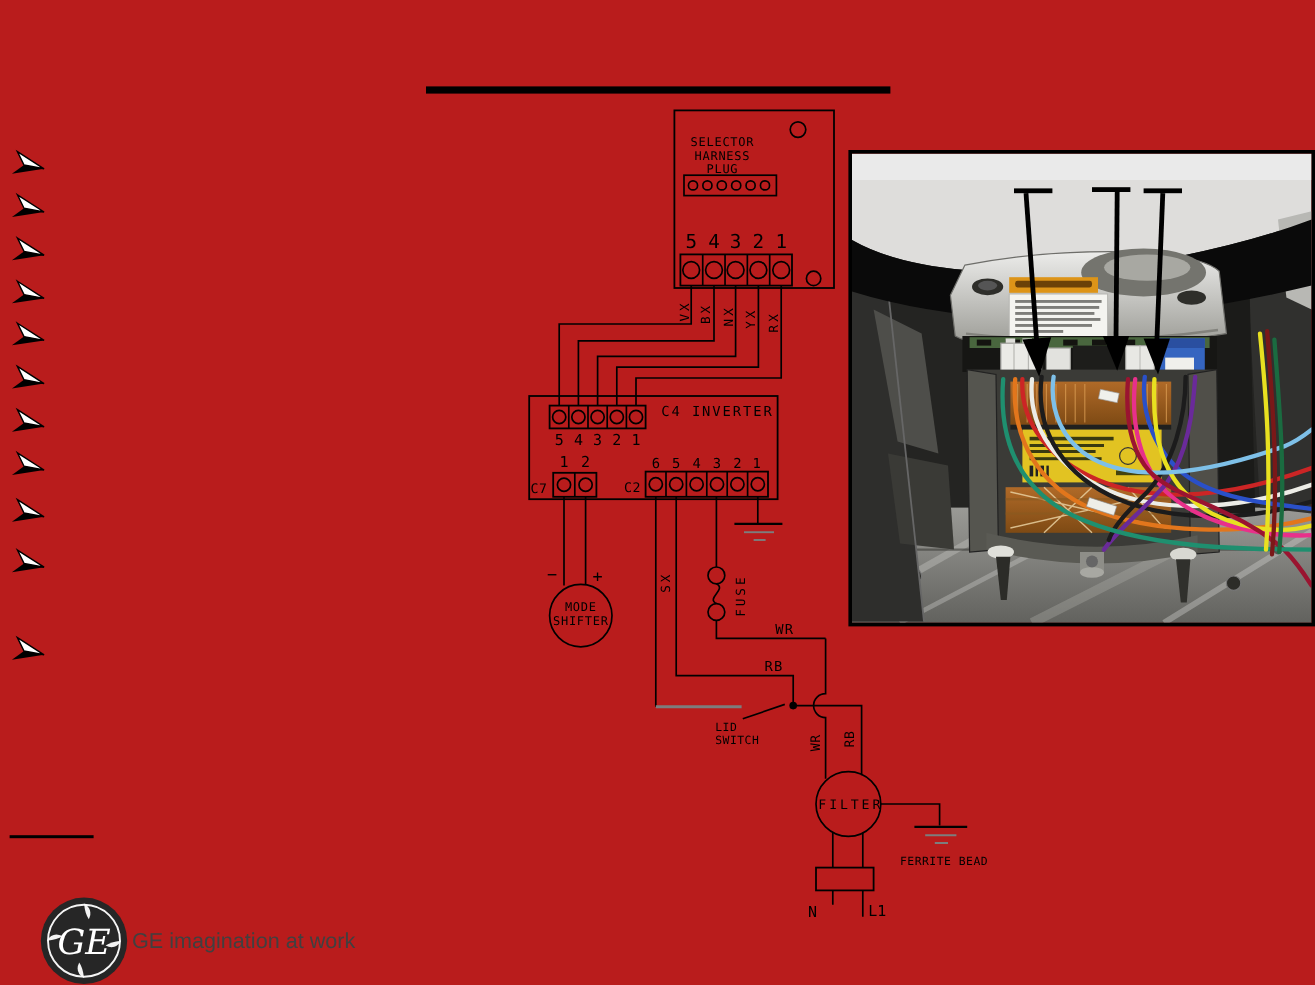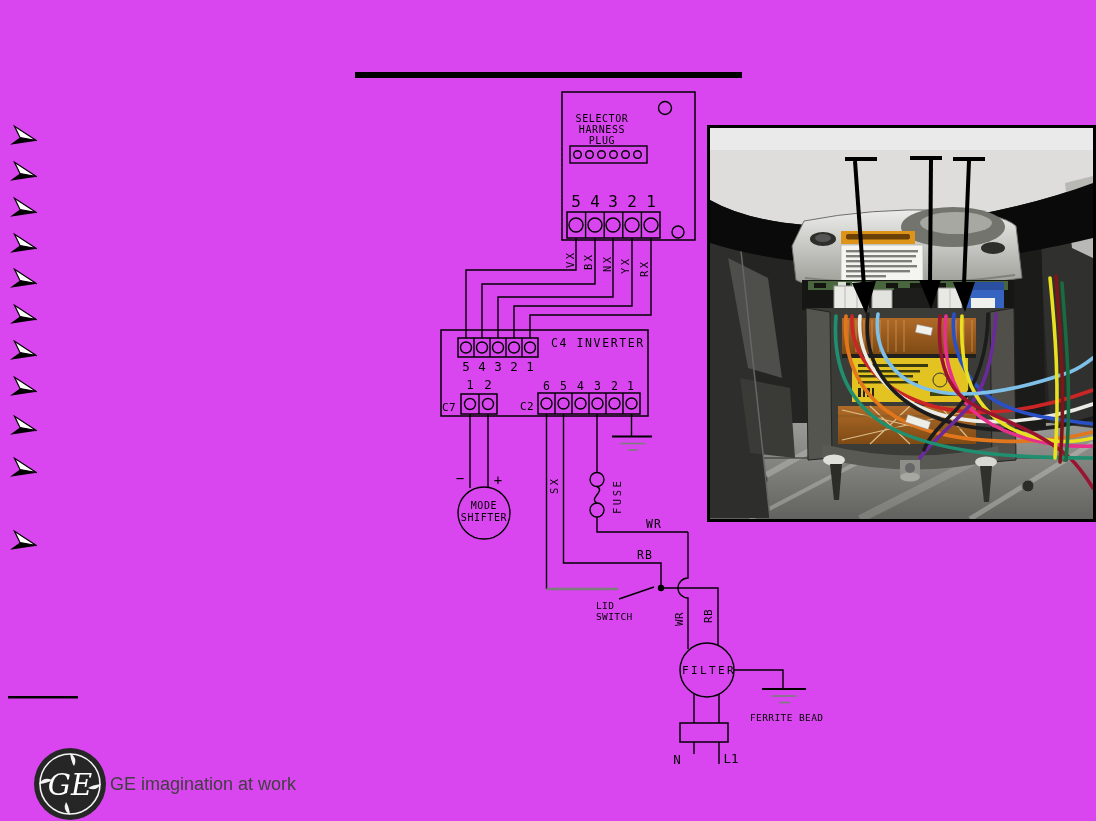--- a/index.html
+++ b/index.html
@@ -1,16 +1,16 @@
 <!DOCTYPE html>
 <html><head>
 <meta charset="utf-8">
 <style>
   html,body{margin:0;padding:0;background:#fff;}
-  #stage{position:relative;width:1096px;height:821px;background:#d946ef;overflow:hidden;}
+  #stage{position:relative;width:1096px;height:821px;background:#b91c1c;overflow:hidden;}
   svg{position:absolute;left:0;top:0;}
   .dln{stroke:#000;stroke-width:1.4;fill:none;}
   .dlng{stroke:#7d7d7d;stroke-width:2.6;fill:none;}
   .dbox{stroke:#000;stroke-width:1.5;fill:none;}
   .dt{font-family:"DejaVu Sans Mono",monospace;fill:#000;stroke:none;}
   .fs95{font-size:9.5px;letter-spacing:.4px;}
   .fs10{font-size:10px;letter-spacing:.6px;}
   .fs105{font-size:10.5px;letter-spacing:2.5px;}
   .fs11{font-size:11px;letter-spacing:.5px;}
   .fs115{font-size:11.5px;letter-spacing:1px;}

